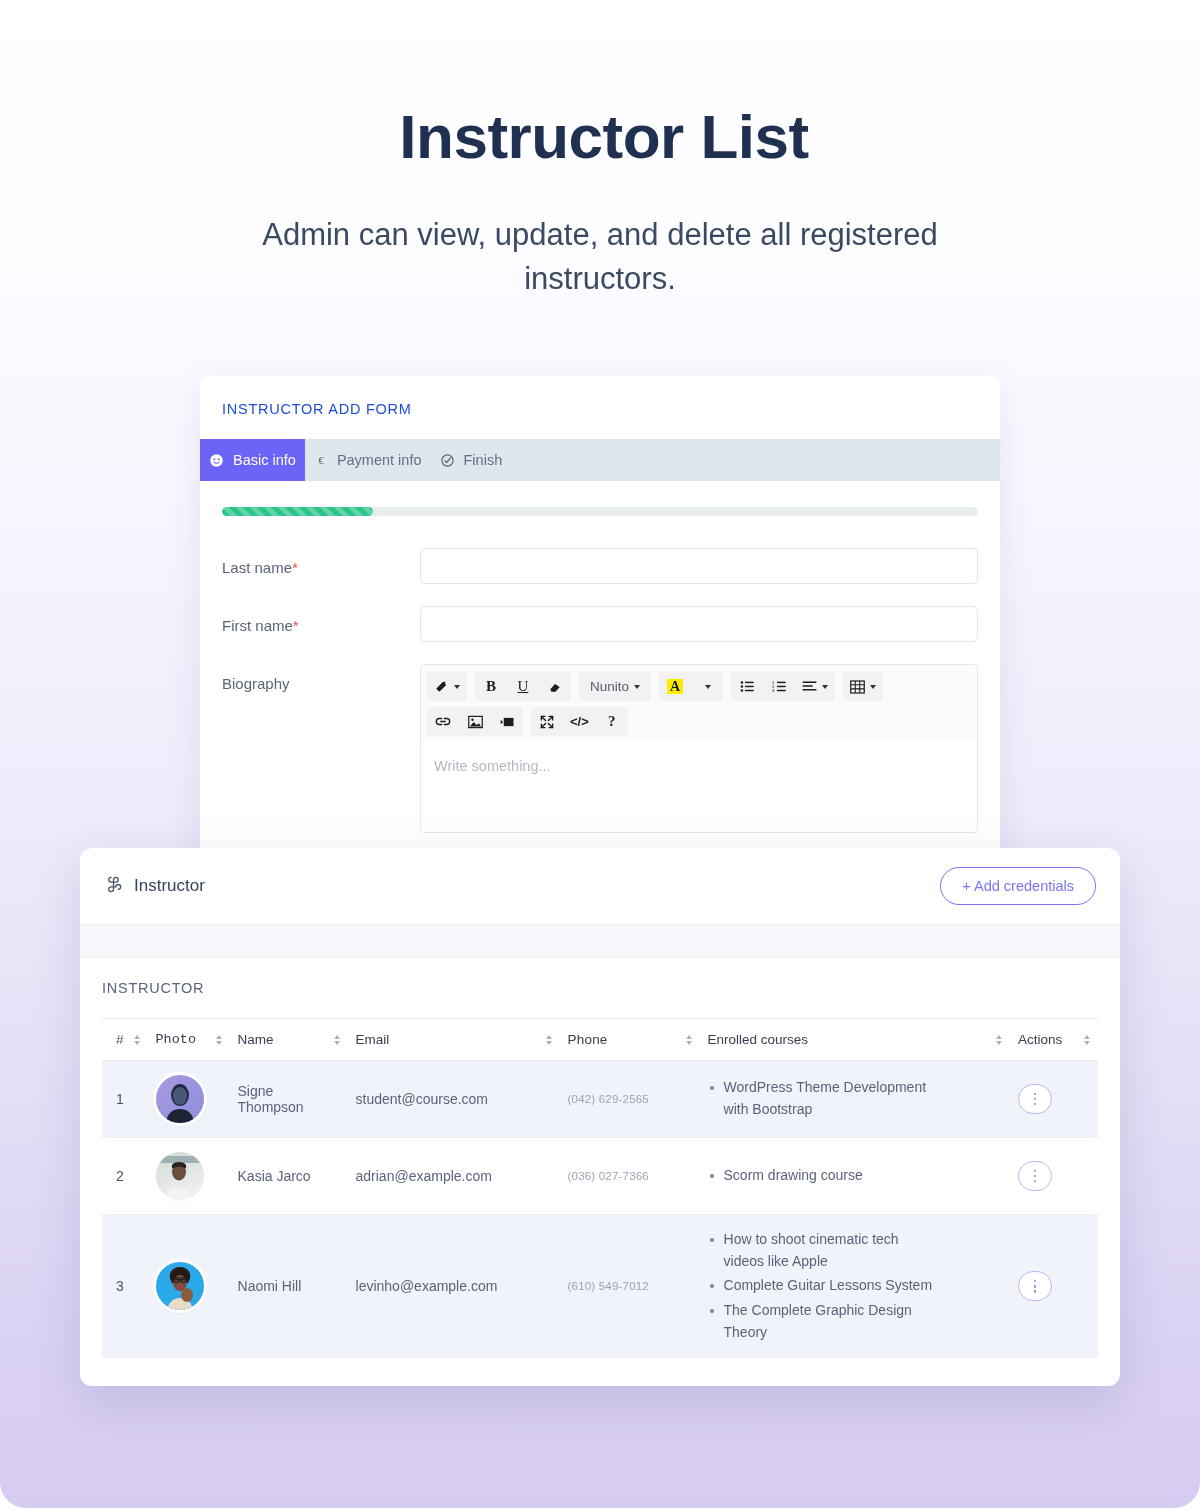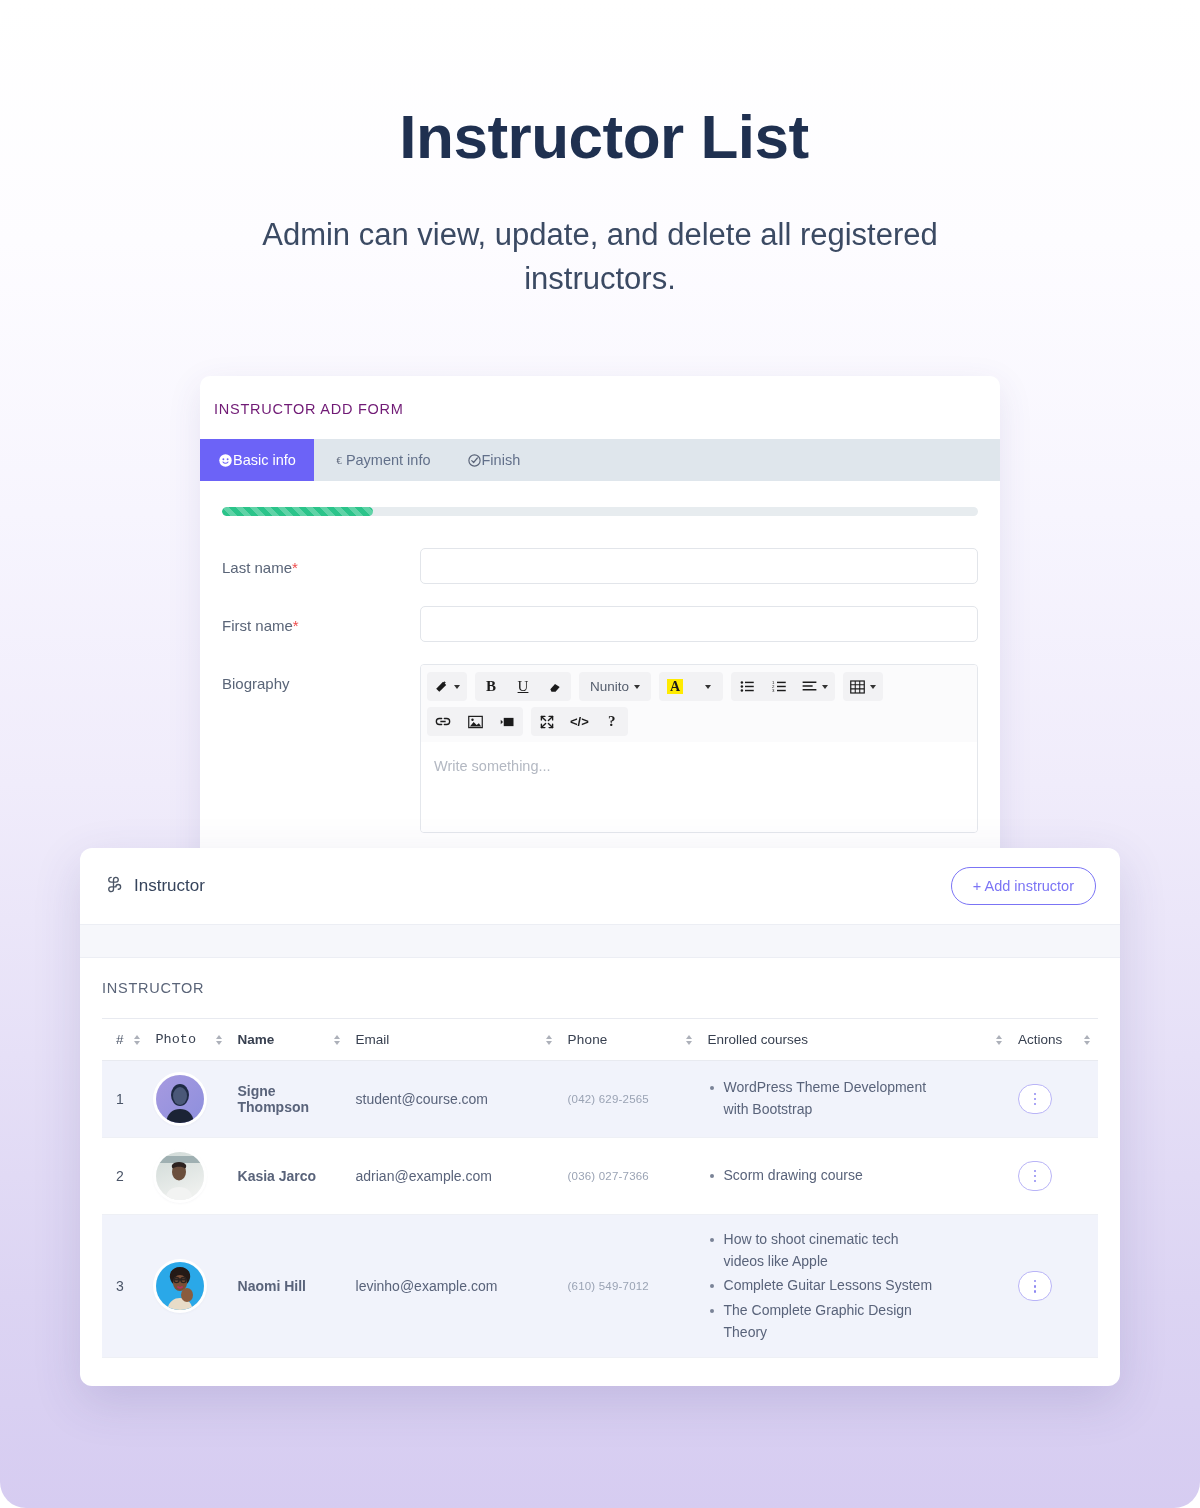--- a/index.html
+++ b/index.html
@@ -55,33 +55,34 @@
     top: 376px;
     width: 800px;
     height: 620px;
     background: #ffffff;
     border-radius: 10px 10px 0 0;
     box-shadow: 0 10px 34px rgba(70, 60, 130, 0.10);
     overflow: hidden;
   }
 
   .form-card-title {
-    padding: 25px 14px 22px;
+    padding: 25px 22px 22px;
     font-size: 14.5px;
     letter-spacing: 0.75px;
-    color: #701a75;
+    color: #1d4ed8;
     font-weight: 400;
   }
 
   .tabs { display: flex; background: #dfe6ec; height: 42px; }
 
   .tab {
     display: flex;
     align-items: center;
-    padding: 0 18px;
+    gap: 9px;
+    padding: 0 9px;
     font-size: 14.5px;
     color: #62708a;
     height: 42px;
     white-space: nowrap;
   }
   .tab.active { background: #6c63f7; color: #ffffff; }
   .tab .ticon { display: flex; align-items: center; }
   .tab svg { display: block; }
 
   .form-body { padding: 26px 22px 0; }
@@ -285,21 +286,21 @@
     font-size: 14px;
     color: #59637a;
     vertical-align: middle;
     border-bottom: 1px solid #eef0f5;
   }
   tbody tr.odd td { background: #f1f3fb; }
   tbody tr.even td { background: #ffffff; }
 
   .c-idx { width: 36px; color: #4a5467; padding-left: 14px !important; }
   .c-photo { width: 82px; font-family: Liberation Mono, monospace; }
-  .c-name { width: 118px; font-weight: bold; }
+  .c-name { width: 118px; }
   .c-email { width: 212px; }
   .c-phone { width: 140px; font-size: 11.5px; color: #9aa3b4; letter-spacing: .2px; }
   .c-courses { }
   .c-actions { width: 88px; }
 
   .avatar {
     width: 48px;
     height: 48px;
     border-radius: 50%;
     overflow: hidden;
@@ -553,21 +554,21 @@
 
     <div class="list-head">
       <div class="list-head-left">
         <span>
           <svg width="19" height="19" viewBox="0 0 24 24">
               <path d="M9 3a3 3 0 1 0 0 6h6a3 3 0 1 0 0-6 3 3 0 0 0-3 3v12a3 3 0 1 1-3-3h6a3 3 0 1 1 3 3" stroke="#4b5566" stroke-width="1.7" fill="none" stroke-linecap="round" stroke-linejoin="round"></path>
             </svg>
         </span>
         <span class="list-head-title">Instructor</span>
       </div>
-      <button class="add-btn">+ Add instructor</button>
+      <button class="add-btn">+ Add credentials</button>
     </div>
 
     <div class="gray-band"></div>
 
     <div class="panel">
       <div class="panel-title">INSTRUCTOR</div>
 
 
       <table>
         <thead>

